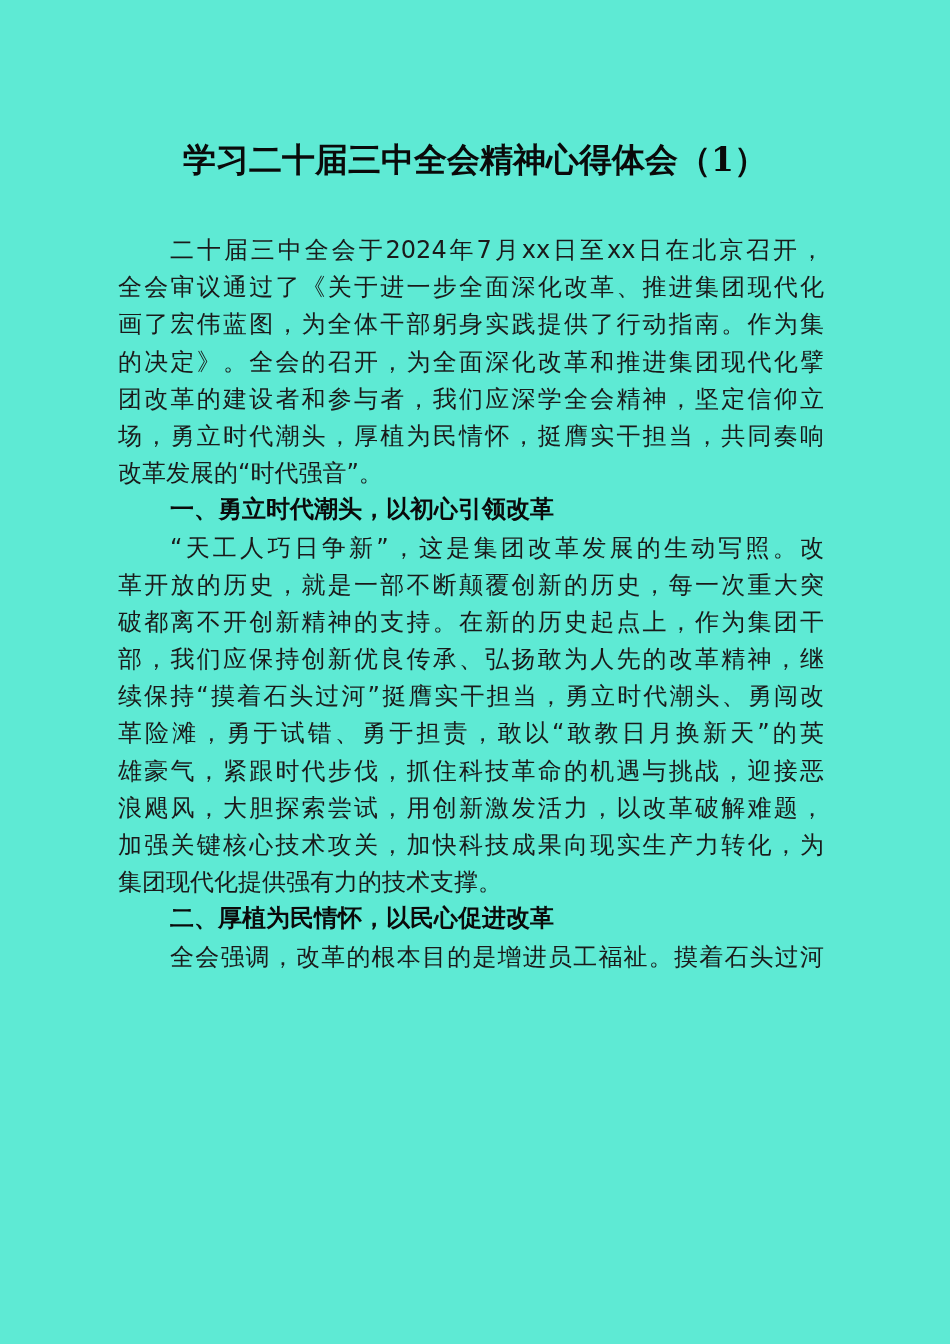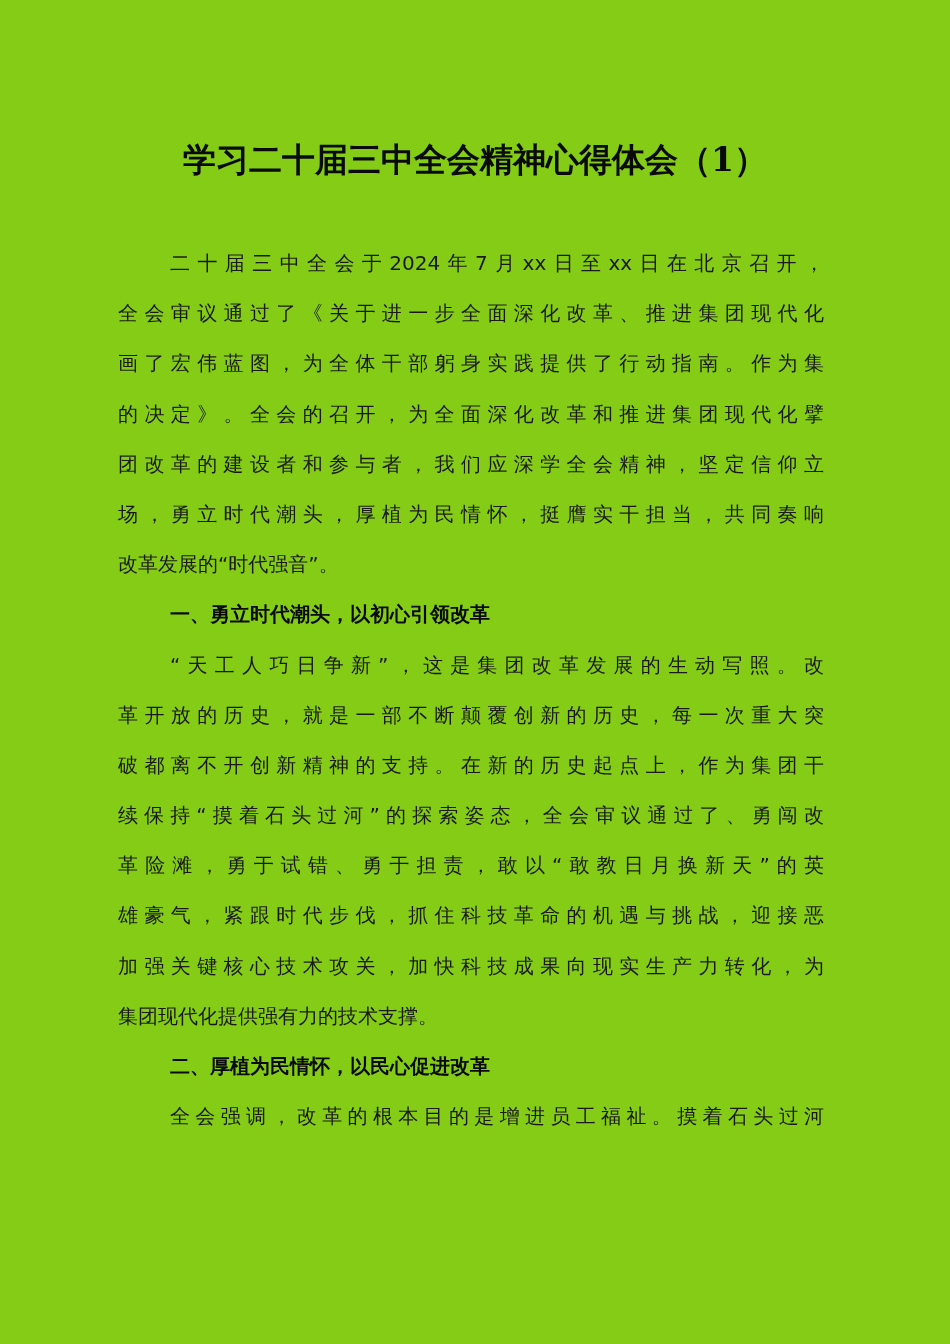--- a/index.html
+++ b/index.html
@@ -14,21 +14,21 @@
     position: relative;
     font-family: "DejaVu Serif", "Liberation Serif", serif;
     color: #111111;
   }
   .page {
     position: absolute;
     left: 0;
     top: 0;
     width: 950px;
     height: 1344px;
-    background: #84cc16;
+    background: #5eead4;
   }
   .title {
     position: absolute;
     left: 0;
     top: 136px;
     width: 950px;
     text-align: center;
     font-family: "DejaVu Serif", "Liberation Serif", serif;
     font-weight: bold;
     font-size: 33px;
@@ -39,38 +39,37 @@
   .body {
     position: absolute;
     left: 118px;
     top: 232px;
     width: 706px;
   }
   .line {
     display: block;
     height: 37.2px;
     line-height: 37.2px;
-    font-size: 20px;
+    font-size: 24px;
     font-family: "DejaVu Sans", "Liberation Sans", sans-serif;
     font-weight: normal;
     color: #1a1a1a;
     white-space: nowrap;
     text-align: justify;
     text-align-last: justify;
-    margin-top: 13px;
   }
   .line.last {
     text-align-last: left;
   }
   .line.indent {
     padding-left: 52px;
   }
   .line.heading {
     font-weight: bold;
-    font-family: Liberation Sans, sans-serif;
+    font-family: Liberation Mono, monospace;
     color: #0a0a0a;
     text-align-last: left;
     padding-left: 52px;
     letter-spacing: 0px;
   }
 </style>
 </head>
 <body>
 
 <div class="page">
@@ -87,23 +86,25 @@
       <span class="line">场，勇立时代潮头，厚植为民情怀，挺膺实干担当，共同奏响</span>
       <span class="line last">改革发展的“时代强音”。</span>
     </div>
 
     <span class="line heading">一、勇立时代潮头，以初心引领改革</span>
 
     <div>
       <span class="line indent">“天工人巧日争新”，这是集团改革发展的生动写照。改</span>
       <span class="line">革开放的历史，就是一部不断颠覆创新的历史，每一次重大突</span>
       <span class="line">破都离不开创新精神的支持。在新的历史起点上，作为集团干</span>
-      <span class="line">续保持“摸着石头过河”的探索姿态，全会审议通过了、勇闯改</span>
+      <span class="line">部，我们应保持创新优良传承、弘扬敢为人先的改革精神，继</span>
+      <span class="line">续保持“摸着石头过河”挺膺实干担当，勇立时代潮头、勇闯改</span>
       <span class="line">革险滩，勇于试错、勇于担责，敢以“敢教日月换新天”的英</span>
       <span class="line">雄豪气，紧跟时代步伐，抓住科技革命的机遇与挑战，迎接恶</span>
+      <span class="line">浪飓风，大胆探索尝试，用创新激发活力，以改革破解难题，</span>
       <span class="line">加强关键核心技术攻关，加快科技成果向现实生产力转化，为</span>
       <span class="line last">集团现代化提供强有力的技术支撑。</span>
     </div>
 
     <span class="line heading">二、厚植为民情怀，以民心促进改革</span>
 
     <div>
       <span class="line indent">全会强调，改革的根本目的是增进员工福祉。摸着石头过河</span>
     </div>
   </div>

